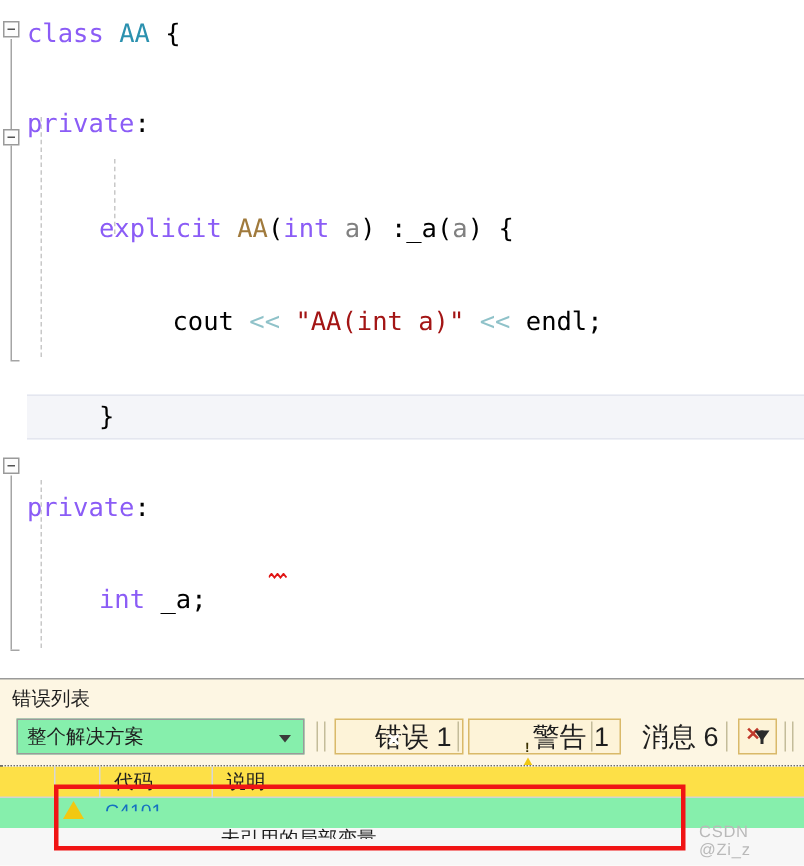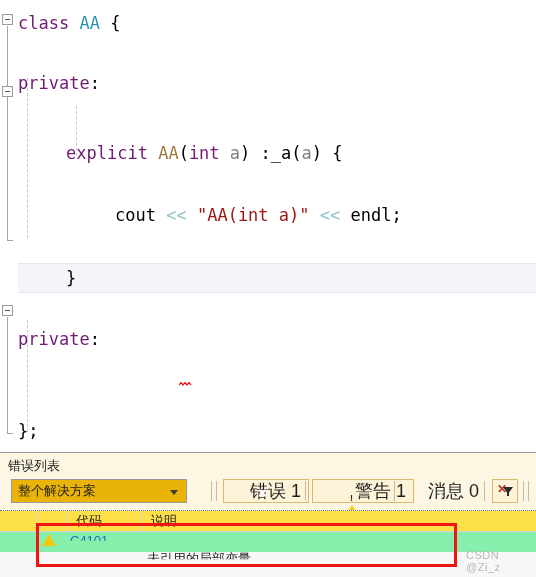--- a/index.html
+++ b/index.html
@@ -41,21 +41,21 @@
   }
   .code-line.cur {
     background: #f4f5f9;
     border-top: 1px solid #e4e6ef;
     border-bottom: 1px solid #e4e6ef;
     height: 28px;
     line-height: 28px;
   }
 
   
-  .kw   { color: #701a75; }
+  .kw   { color: #8b5cf6; }
   .cls  { color: #2b91af; }
   .fn   { color: #a07a3c; }
   .str  { color: #a31515; }
   .op   { color: #8fc2c9; }
   .pl   { color: #000000; }
   .var  { color: #808080; }
   .memb { color: #000000; }
   .brace{ color: #000000; }
 
   
@@ -121,23 +121,23 @@
   }
   #toolbar {
     position: absolute;
     left: 0; top: 25px;
     width: 536px;
     height: 30px;
   }
   .scope-select {
     position: absolute;
     left: 11px; top: 1px;
-    width: 176px;
+    width: 192px;
     height: 24px;
-    background: #eab308;
+    background: #86efac;
     border: 1px solid #9a9a9a;
     box-sizing: border-box;
     font-size: 13px;
     color: #1e1e1e;
     line-height: 22px;
     padding-left: 6px;
   }
   .scope-select .caret {
     position: absolute;
     right: 8px; top: 10px;
@@ -402,20 +402,23 @@
   </div>
 
   <div class="code-line cur" style="top:143px;left:18px;width:518px;">
     <span class="txt" style="left:48px;"><span class="brace">}</span></span>
   </div>
 
   <div class="code-line" style="top:174px;">
     <span class="txt"><span class="kw">private</span><span class="pl">:</span></span>
   </div>
 
+  <div class="code-line" style="top:205px;">
+    <span class="txt" style="left:66px;"><span class="kw">int</span> <span class="pl">_a;</span></span>
+  </div>
 
   <div class="code-line" style="top:236px;">
     <span class="txt"><span class="brace">};</span></span>
   </div>
 
   <div class="squiggle" style="left:179px;top:382px;width:13px;">
     <svg width="13" height="4" viewBox="0 0 13 4">
       <path d="M0 3 L2 0.6 L4 3 L6 0.6 L8 3 L10 0.6 L12 3" fill="none" stroke="#e01616" stroke-width="1.3"></path>
     </svg>
   </div>
@@ -445,21 +448,21 @@
 
     <div class="tbtn" style="left:312px;text-align:center;">
       <span class="badge-ico ico-warn"></span>
       <span>警告 1</span>
     </div>
 
     <div class="sep" style="left:394px;"></div>
 
     <div class="tbtn" style="left:401px;border-color:transparent;background:transparent;">
       <span class="badge-ico ico-info"></span>
-      <span>消息 0</span>
+      <span>消息 6</span>
     </div>
 
     <div class="sep" style="left:484px;"></div>
 
     <div class="filter-btn" style="left:492px;">
       <span class="xmark">✕</span>
       <span class="funnel"></span>
     </div>
 
     <div class="sep" style="left:523px;"></div>

